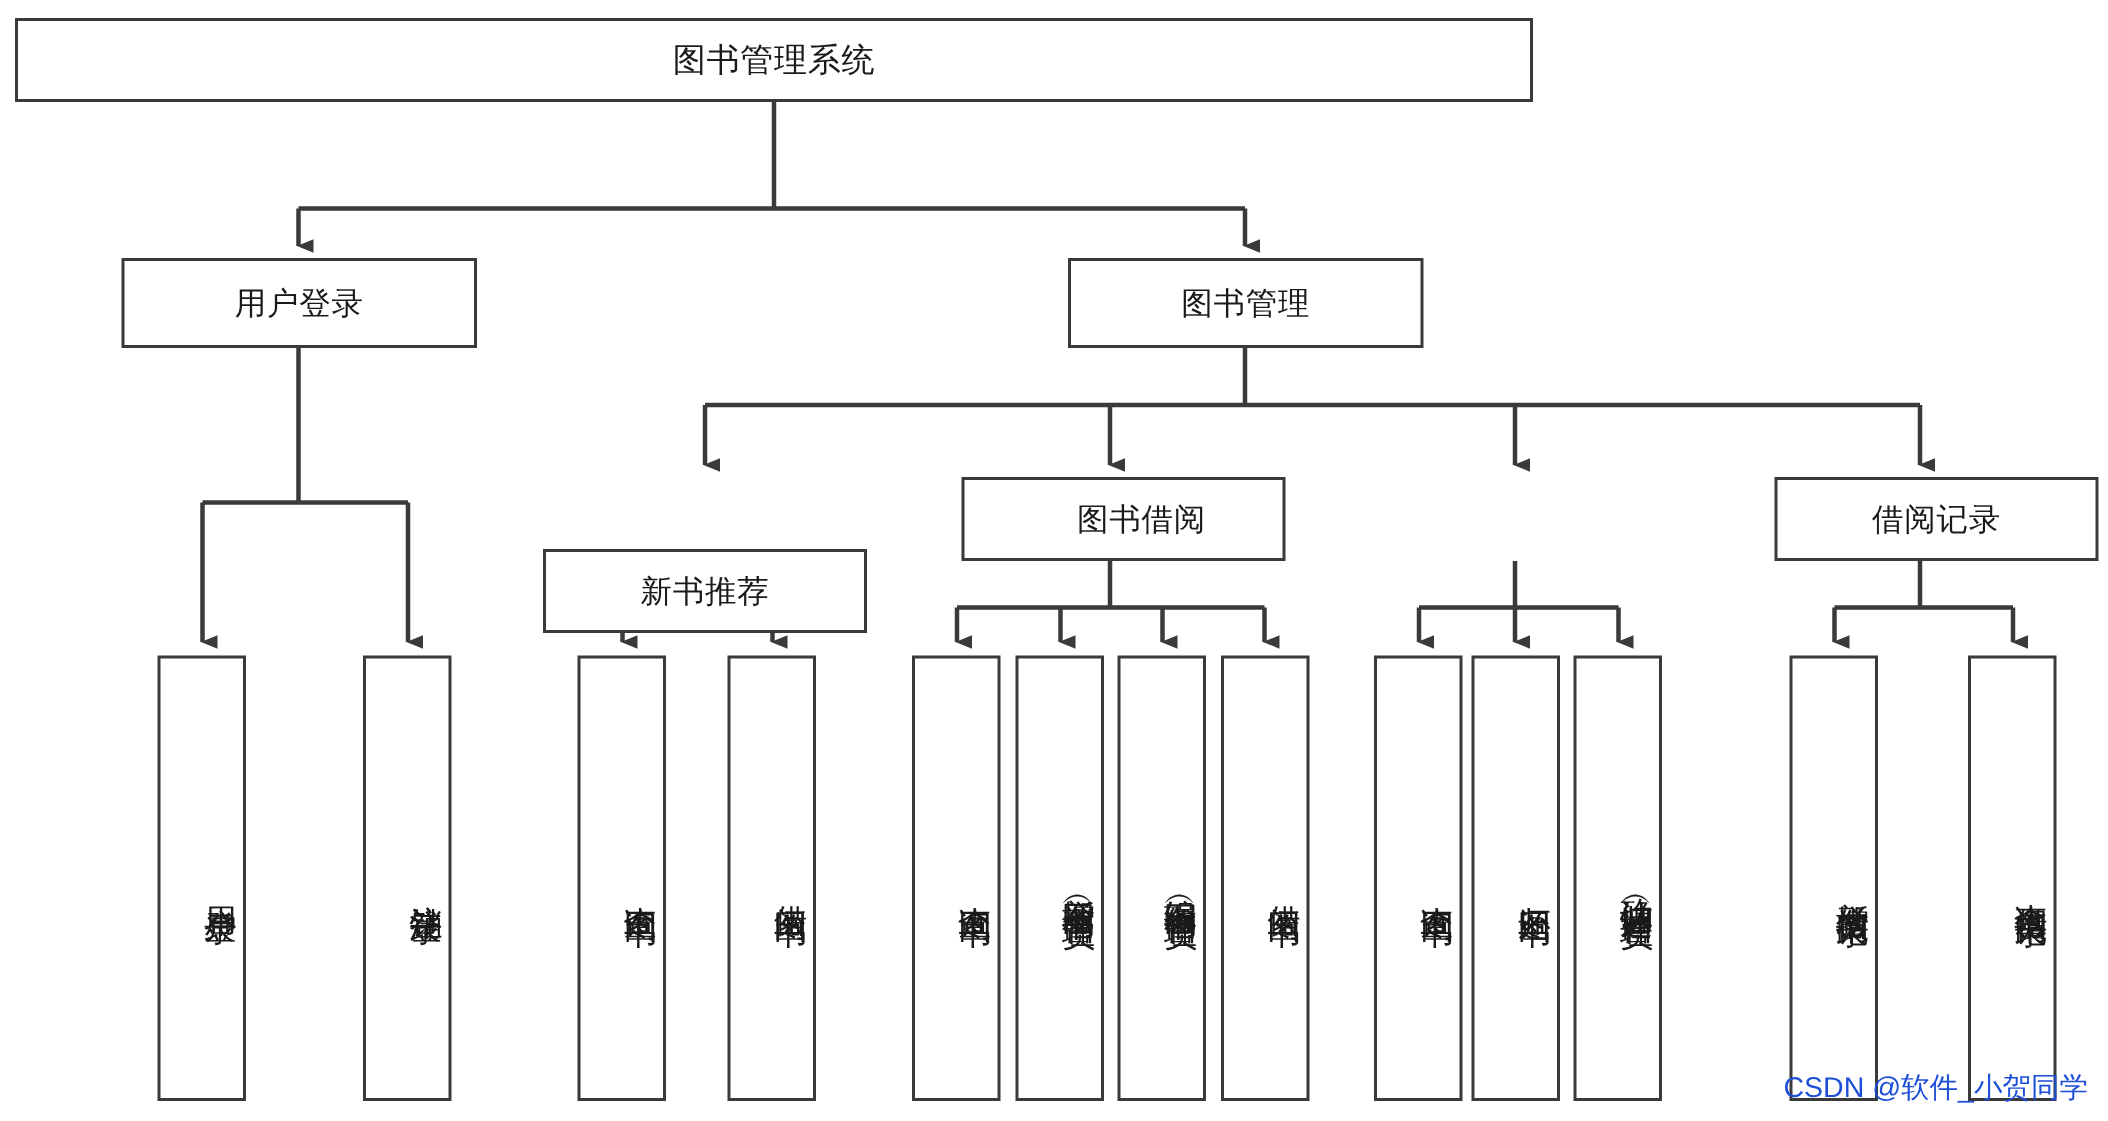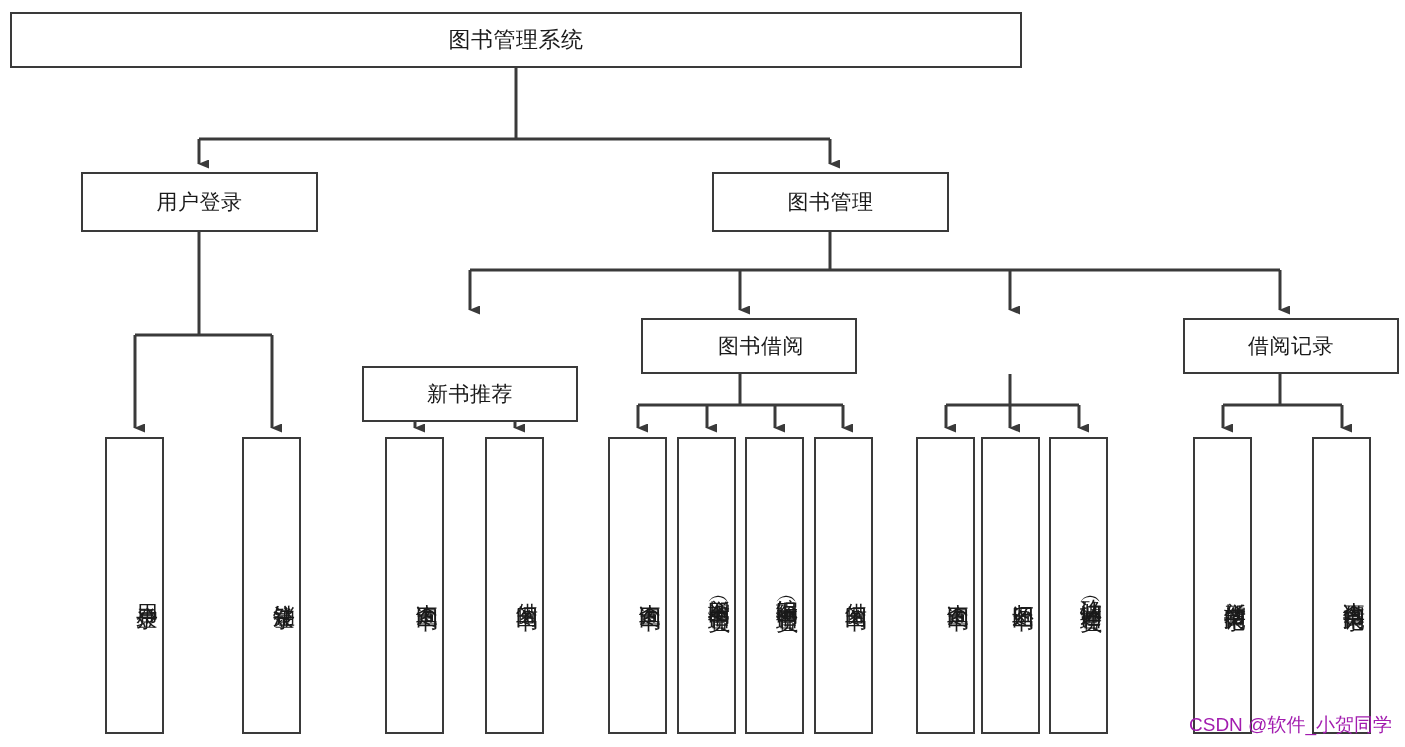--- a/index.html
+++ b/index.html
@@ -45,21 +45,21 @@
     letter-spacing: 2px;
     padding-top: 8px;
     align-items: flex-start;
     justify-content: center;
   }
   .node-box.root {
     font-size: 22px;
   }
   .watermark {
     position: absolute;
-    color: #a21caf;
+    color: #1d4ed8;
     font-size: 19px;
     white-space: nowrap;
     user-select: none;
   }
 </style>
 </head>
 <body>
 
 <div id="diagram-root">
 

